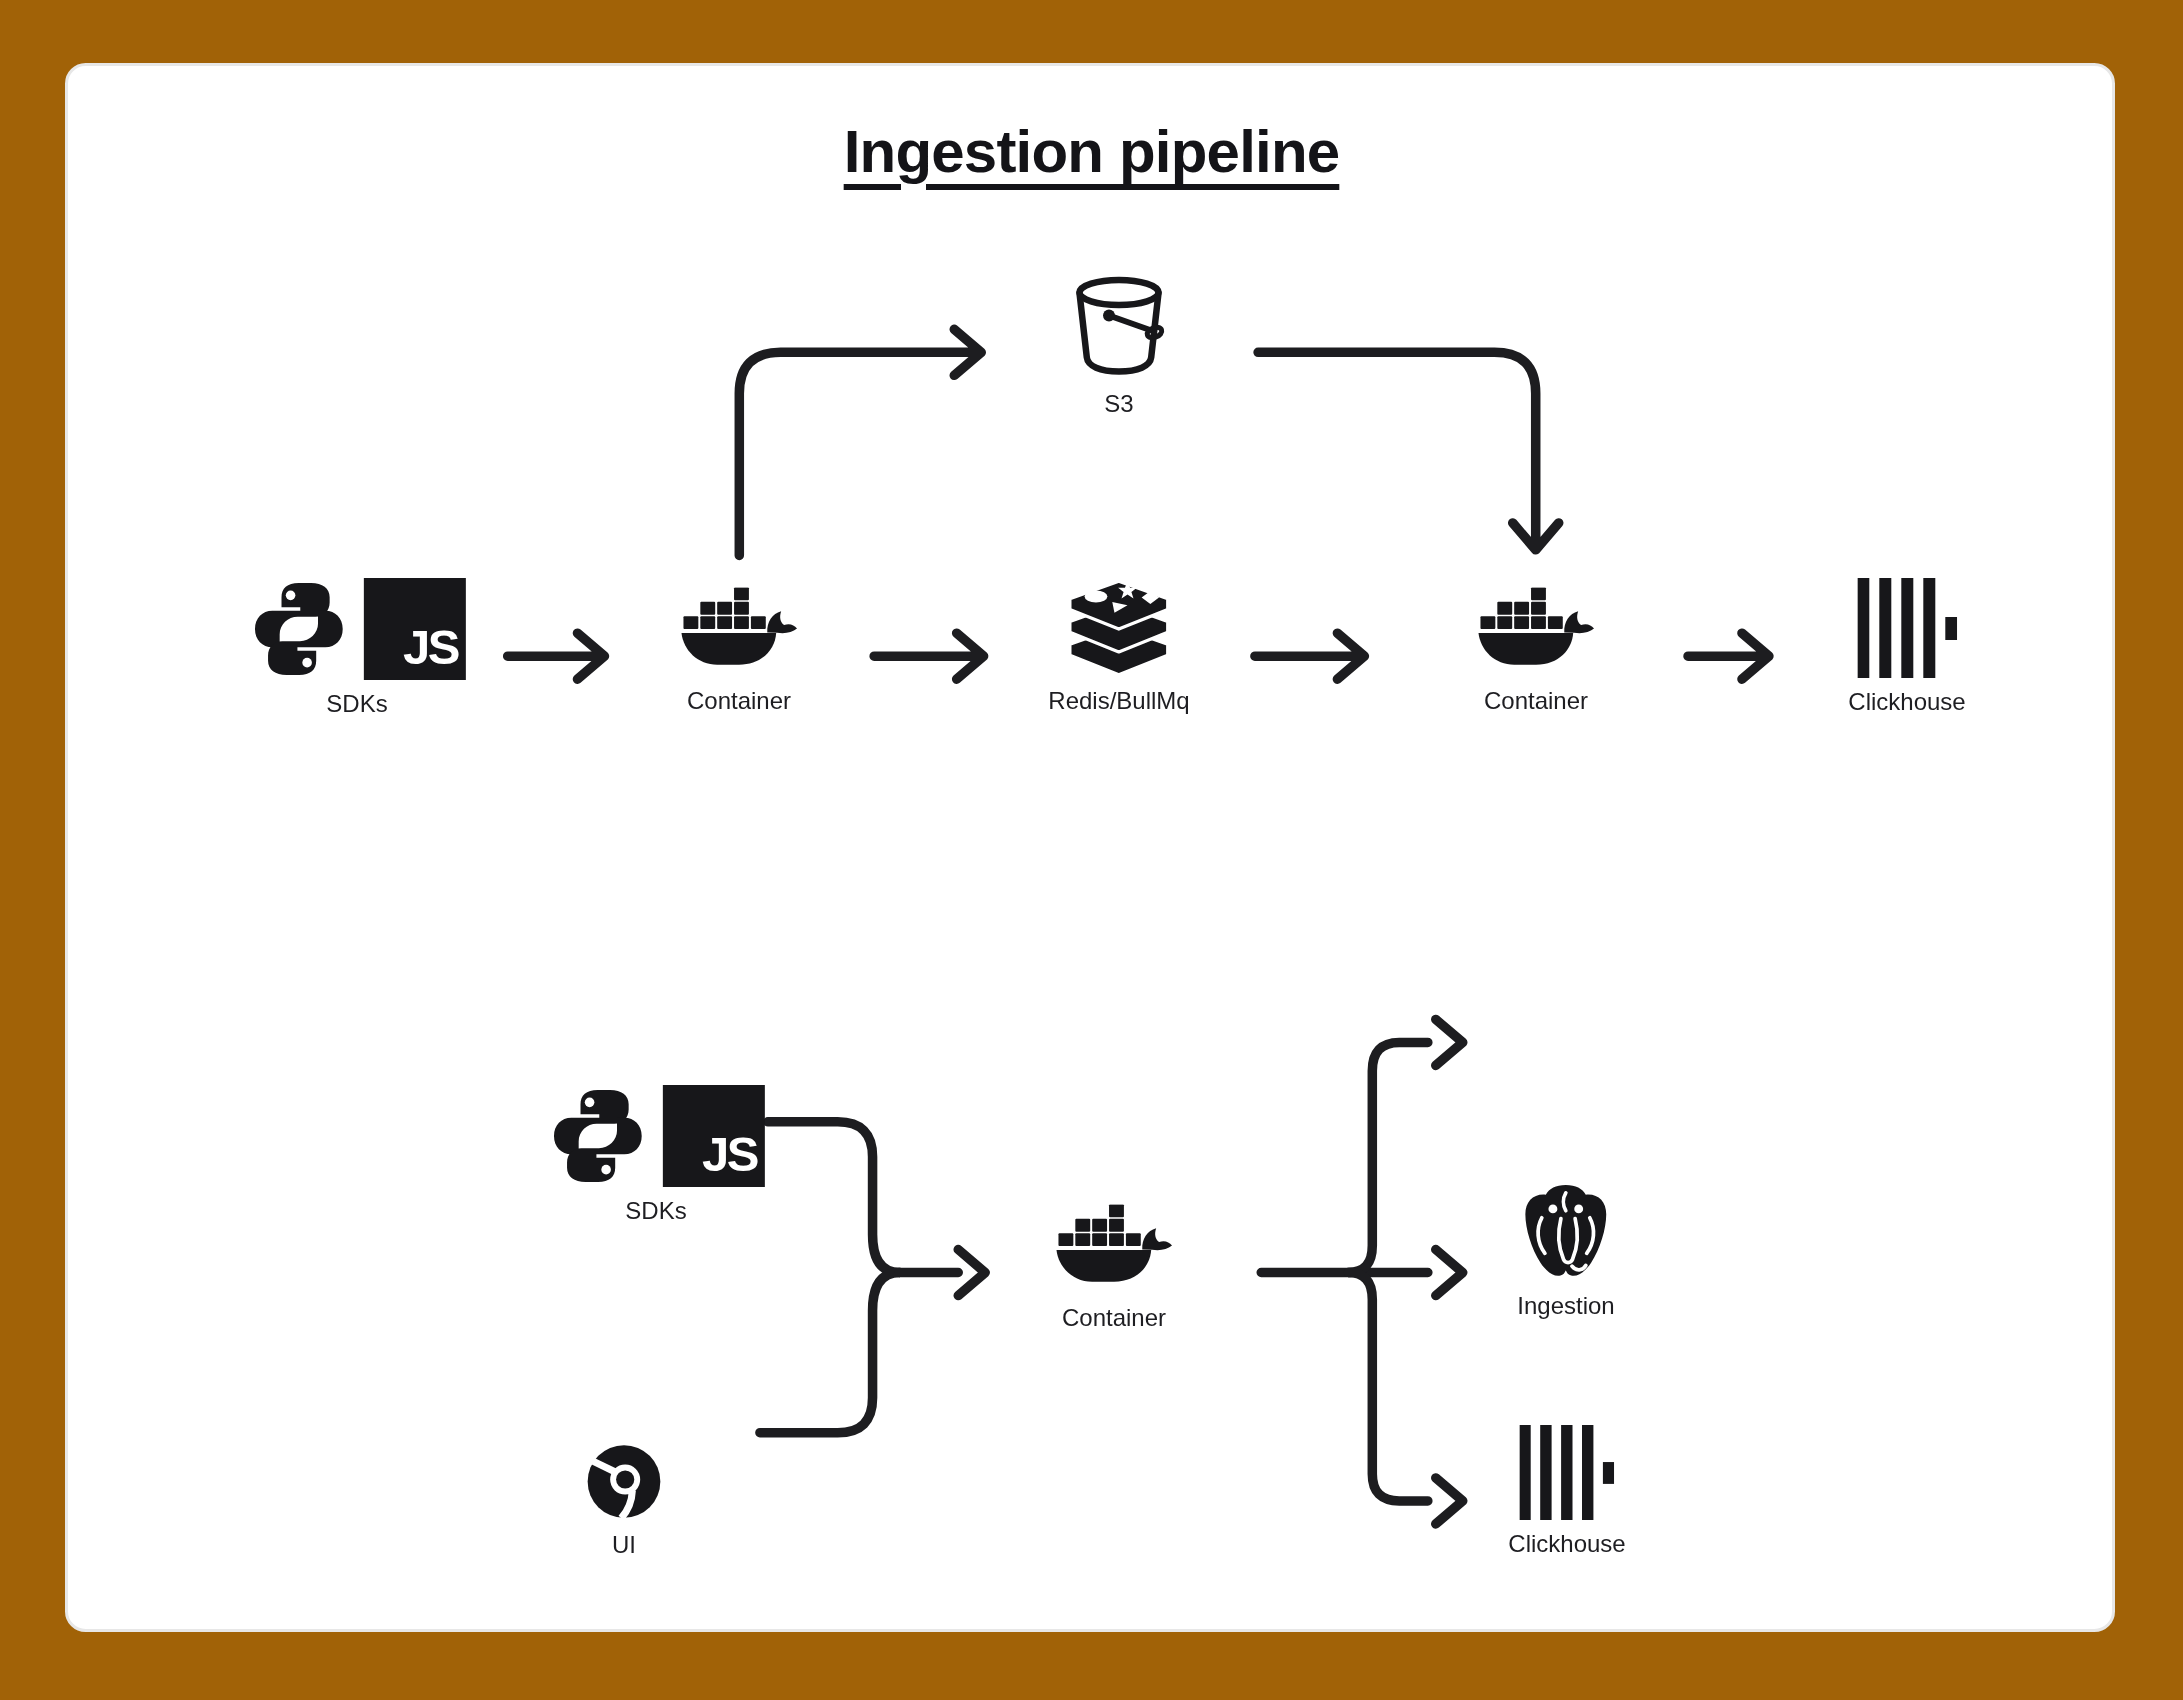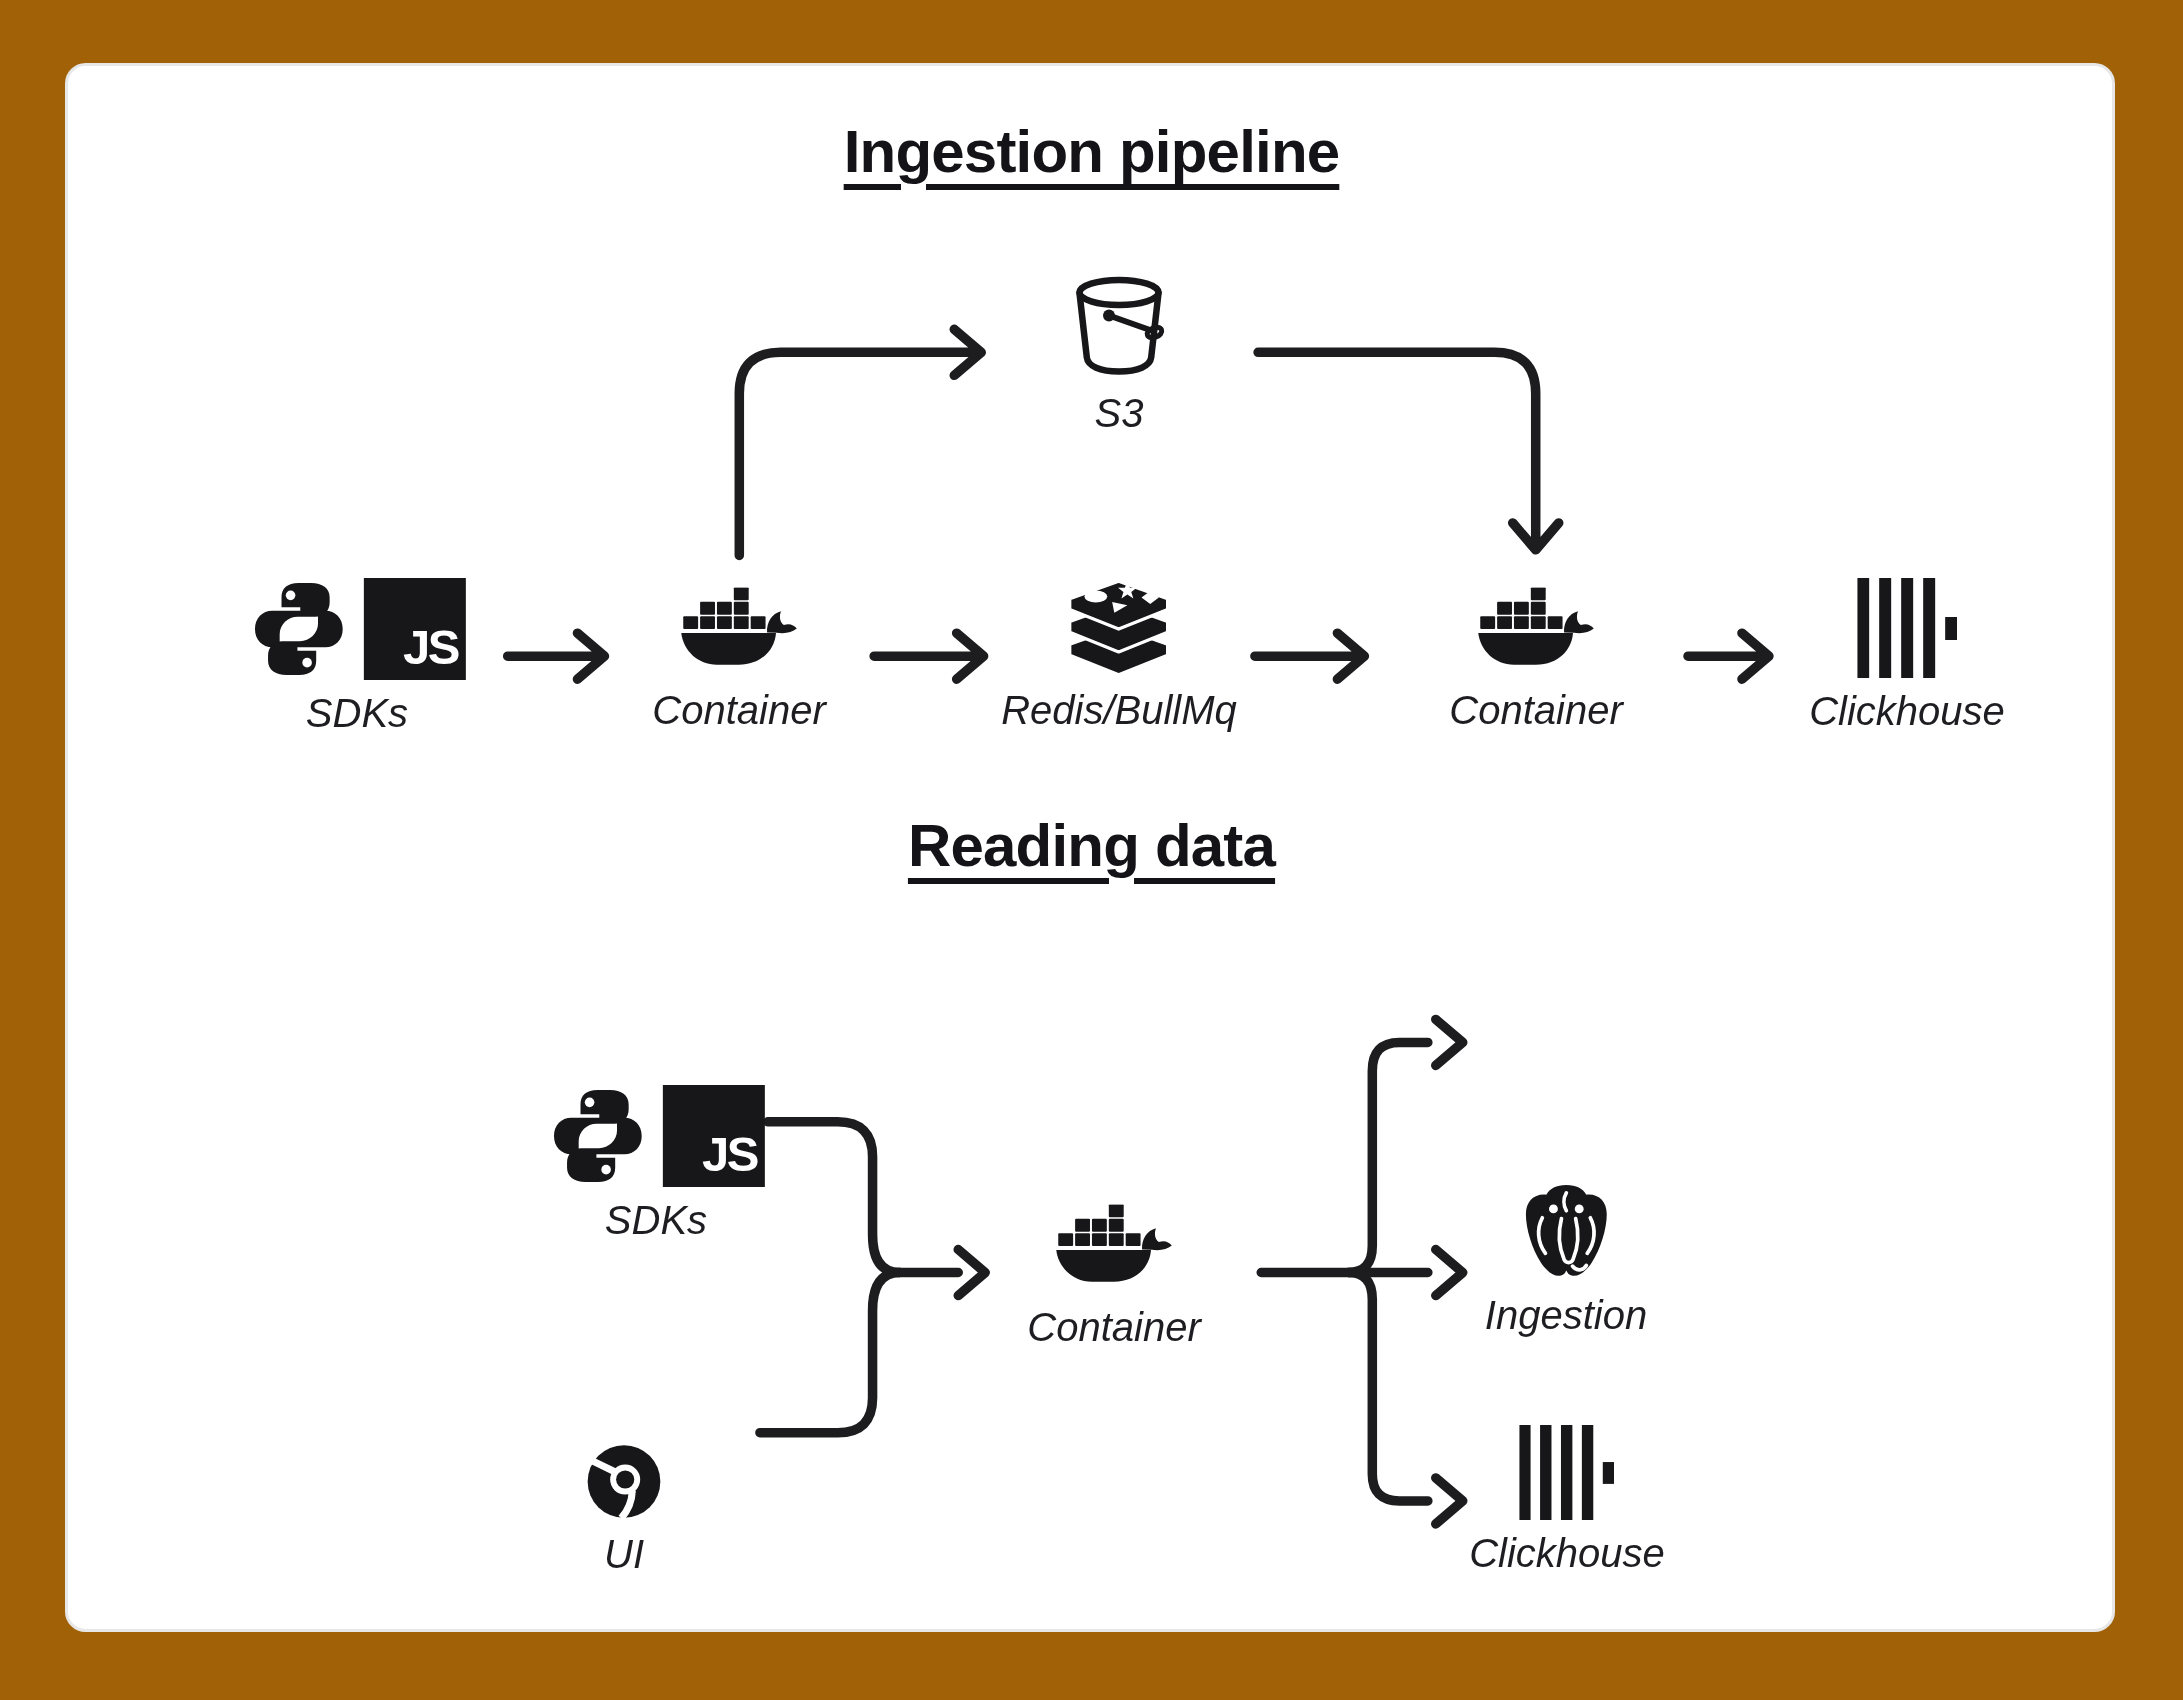--- a/index.html
+++ b/index.html
@@ -10,21 +10,21 @@
   .stitle{position:absolute;left:0;width:100%;text-align:center;
         font-size:60px;font-weight:700;color:#141418;letter-spacing:-0.8px;
         text-decoration:underline;text-decoration-thickness:6.3px;text-underline-offset:12px;}
   .wires{position:absolute;left:0;top:0;width:2183px;height:1701px;pointer-events:none;}
   .wires path{stroke:#1d1d20;stroke-width:12;fill:none;stroke-linecap:round;stroke-linejoin:round;}
   .node{position:absolute;transform:translateX(-50%);display:flex;flex-direction:column;
         align-items:center;}
   .iconbox{display:flex;flex-direction:row;align-items:center;justify-content:center;gap:14.3px;}
   .icon{display:block;color:#17171a;}
   .ic{display:block;}
-  .nlabel{margin-top:9.5px;font-size:40px;color:#1e1e22;line-height:1.15;white-space:nowrap;font-style:italic;}
+  .nlabel{margin-top:9.5px;font-size:24px;color:#1e1e22;line-height:1.15;white-space:nowrap;}
   .jsicon{width:102px;height:102px;background:#17171a;color:#ffffff;box-sizing:border-box;
         display:flex;align-items:flex-end;justify-content:flex-end;
         font-weight:700;font-size:49px;letter-spacing:-2.4px;padding:3.2px 8px 4.8px 3.2px;text-align:right;}
   .defs{position:absolute;width:0;height:0;overflow:hidden;}
 </style>
 </head>
 <body>
 
 <svg class="defs" aria-hidden="true">
   <symbol id="ic-python" viewBox="0 0 100 100">
@@ -109,21 +109,20 @@
     </g>
     <circle cx="35.5" cy="30" r="5" fill="#fff"></circle>
     <circle cx="64.5" cy="30" r="5" fill="#fff"></circle>
   </symbol>
 </svg>
 
 <div class="page">
   <div class="card"></div>
 
   <div class="stitle" style="top:117px">Ingestion pipeline</div>
-  <div class="stitle" style="top:811px">Reading data</div>
 
   <svg class="wires" viewBox="0 0 2752 2144">
     <path d="M640 827 H748 M728 798 L762 827 L728 856"></path>
     <path d="M932 700 V496 Q932 444 984 444 H1222 M1203 415 L1237 444 L1203 473"></path>
     <path d="M1102 827 H1226 M1206 798 L1240 827 L1206 856"></path>
     <path d="M1582 827 H1706 M1686 798 L1720 827 L1686 856"></path>
     <path d="M1586 444 H1884 Q1936 444 1936 496 V678 M1907 659 L1936 693 L1965 659"></path>
     <path d="M2128 827 H2216 M2196 798 L2230 827 L2196 856"></path>
     <path d="M968 1414 H1056 Q1100 1414 1100 1458 V1556 Q1100 1604 1134 1604"></path>
     <path d="M958 1806 H1056 Q1100 1806 1100 1762 V1652 Q1100 1604 1134 1604"></path>

